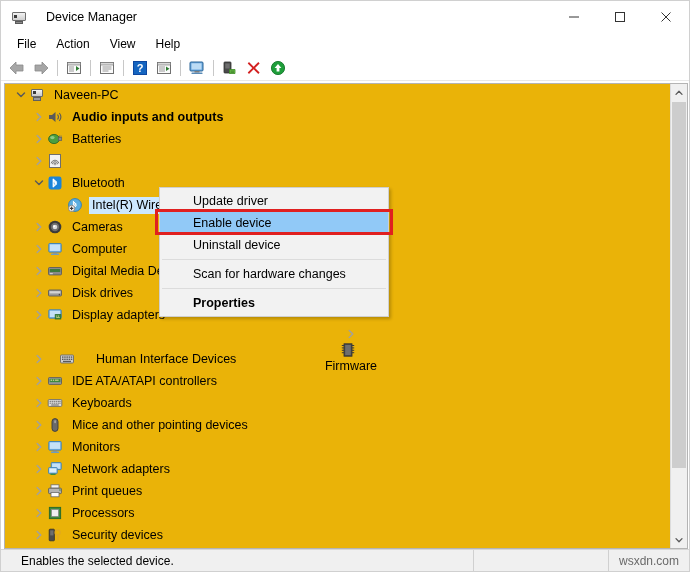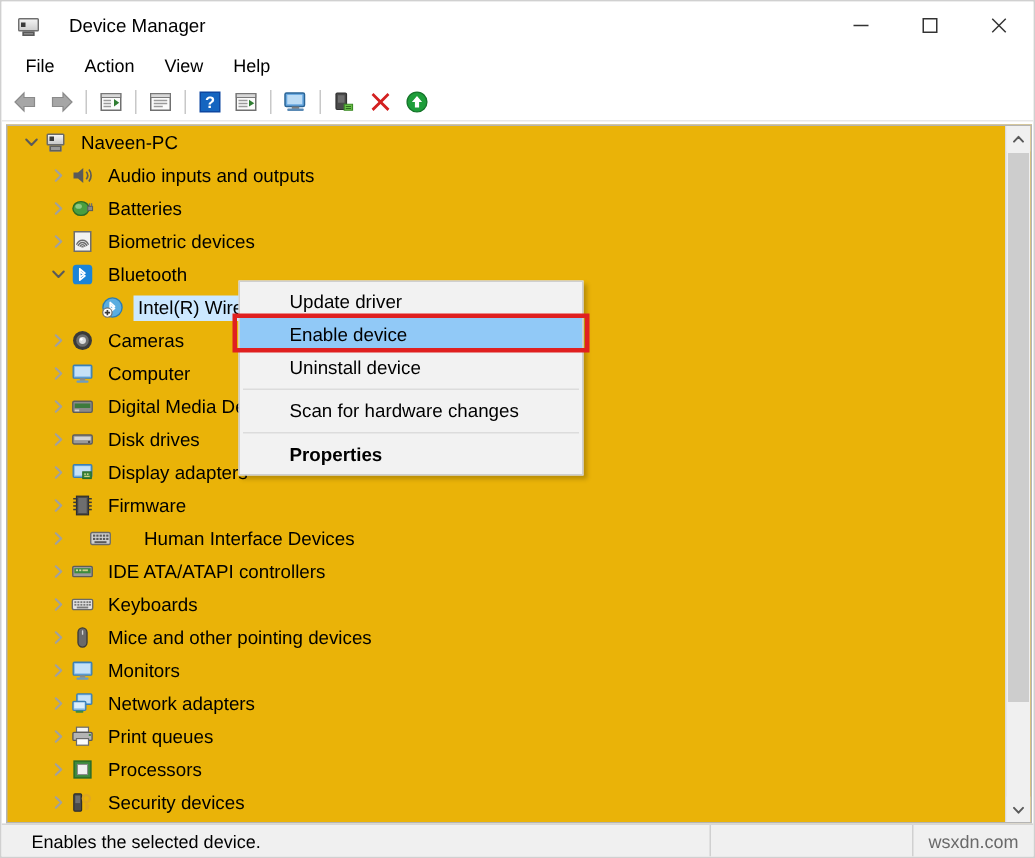--- a/index.html
+++ b/index.html
@@ -419,21 +419,21 @@
             </svg>
         </div>
         <div class="ico">
           <div class="ic-inner" style="left:2px;top:2px;width:12px;height:8px;background:linear-gradient(#f4f4f4,#c8c8c8);border:1px solid #6a6a6a;border-radius:1px;"></div>
           <div class="ic-inner" style="left:4px;top:4px;width:3px;height:3px;background:#3a3a3a;"></div>
           <div class="ic-inner" style="left:4px;top:10px;width:8px;height:4px;background:#9a9a9a;border:1px solid #5f5f5f;"></div>
         </div>
         <div class="lbl">Naveen-PC</div>
       </div>
 
-      <div class="row" style="padding-left:26px;">
+      <div class="row" style="padding-left:26px;font-weight:bold;">
         <div class="twisty">
           <svg width="10" height="10" viewBox="0 0 10 10">
               <path d="M3.2 1.5 L6.8 5 L3.2 8.5" fill="none" stroke="#a0a0a0" stroke-width="1.4" stroke-linecap="round" stroke-linejoin="round"></path>
             </svg>
         </div>
         <div class="ico">
           <svg width="16" height="16" viewBox="0 0 16 16">
               <path d="M2 6 L5 6 L8.5 3 L8.5 13 L5 10 L2 10 Z" fill="#5a5a5a"></path>
               <path d="M10.5 5.5 A4 4 0 0 1 10.5 10.5" fill="none" stroke="#5a5a5a" stroke-width="1.1"></path>
               <path d="M12.3 4 A6.4 6.4 0 0 1 12.3 12" fill="none" stroke="#5a5a5a" stroke-width="1.1"></path>
@@ -468,21 +468,20 @@
         </div>
         <div class="ico">
           <svg width="16" height="16" viewBox="0 0 16 16">
             <rect x="2.5" y="1.5" width="11" height="13" fill="#f2f2f2" stroke="#6e6e6e" stroke-width="1"></rect>
             <path d="M5 11 A3.4 4.4 0 0 1 11 11" fill="none" stroke="#6e6e6e" stroke-width="0.9"></path>
             <path d="M6.2 11.4 A2.2 3 0 0 1 9.8 11.4" fill="none" stroke="#6e6e6e" stroke-width="0.9"></path>
             <path d="M7.3 11.8 A1.1 1.6 0 0 1 8.7 11.8" fill="none" stroke="#6e6e6e" stroke-width="0.9"></path>
             <path d="M4 10.2 A4.5 5.6 0 0 1 12 10.2" fill="none" stroke="#6e6e6e" stroke-width="0.9"></path>
           </svg>
         </div>
-        <div class="lbl">Biometric devices</div>
       </div>
 
       <div class="row" style="padding-left:26px;">
         <div class="twisty">
           <svg width="10" height="10" viewBox="0 0 10 10">
               <path d="M1.5 3 L5 6.6 L8.5 3" fill="none" stroke="#5a5a5a" stroke-width="1.4" stroke-linecap="round" stroke-linejoin="round"></path>
             </svg>
         </div>
         <div class="ico">
           <svg width="16" height="16" viewBox="0 0 16 16">
@@ -583,21 +582,21 @@
             <rect x="2.9" y="3.8" width="10.2" height="6.2" fill="#c5e1f7"></rect>
             <rect x="8.2" y="7.6" width="5.6" height="4.4" fill="#3d8a3d" stroke="#2a6b2a" stroke-width="0.8"></rect>
             <rect x="9.2" y="8.6" width="1" height="1" fill="#d8d8a0"></rect>
             <rect x="11" y="8.6" width="1" height="1" fill="#d8d8a0"></rect>
             <rect x="9.2" y="10.2" width="3.6" height="0.8" fill="#cfcf8a"></rect>
           </svg>
         </div>
         <div class="lbl">Display adapters</div>
       </div>
 
-      <div class="row" style="padding-left:26px;">
+      <div class="row" style="padding-left:26px;flex-direction:column;">
         <div class="twisty">
           <svg width="10" height="10" viewBox="0 0 10 10">
               <path d="M3.2 1.5 L6.8 5 L3.2 8.5" fill="none" stroke="#a0a0a0" stroke-width="1.4" stroke-linecap="round" stroke-linejoin="round"></path>
             </svg>
         </div>
         <div class="ico">
           <svg width="16" height="16" viewBox="0 0 16 16">
             <rect x="4" y="1.8" width="8" height="12.4" fill="#4a4a4a" stroke="#2e2e2e" stroke-width="0.8"></rect>
             <rect x="5.2" y="3" width="5.6" height="10" fill="#6e6e6e"></rect>
             <g fill="#3a3a3a">

